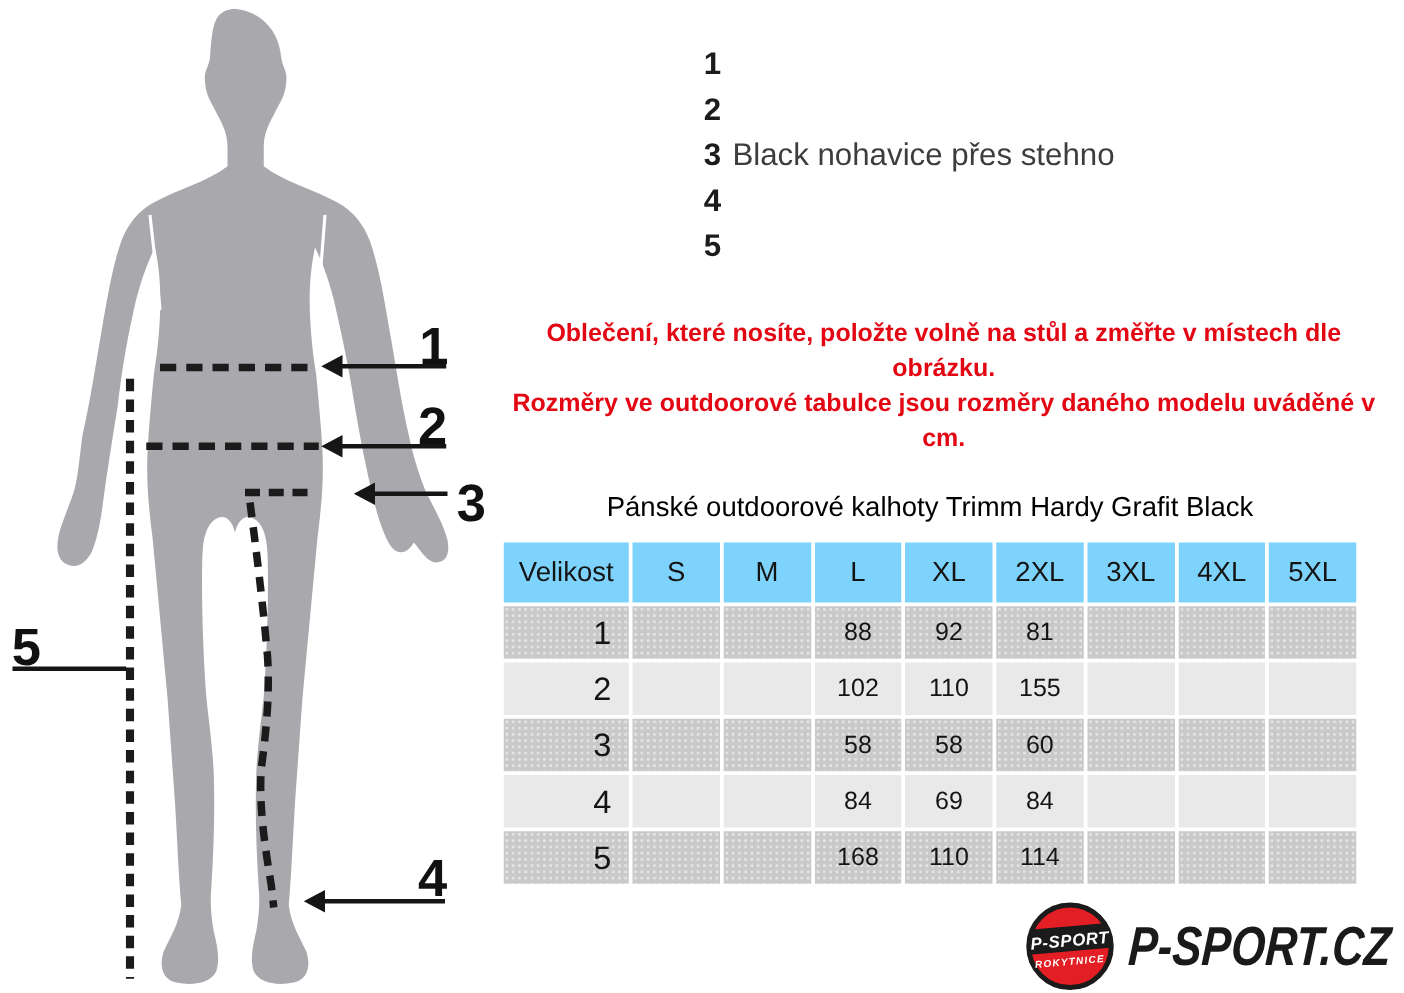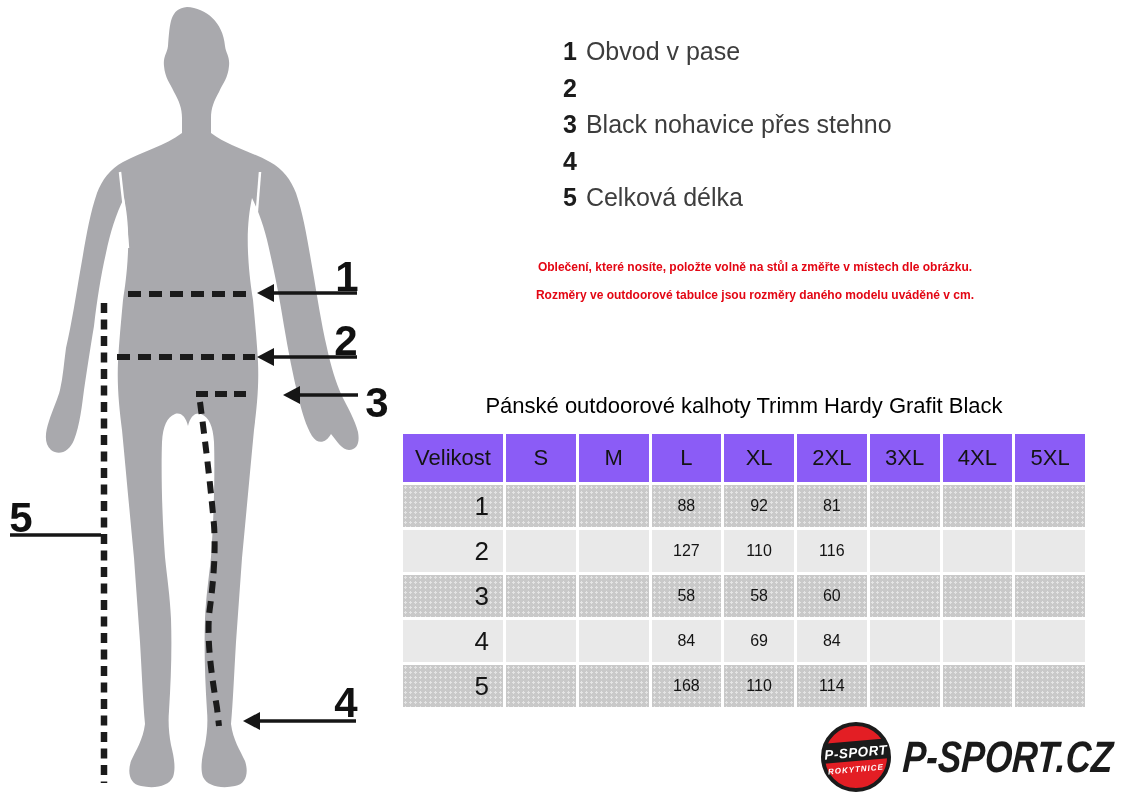--- a/index.html
+++ b/index.html
@@ -9,35 +9,35 @@
   
   #figure-svg{position:absolute;left:0;top:0;}
 
   
   .legend{position:absolute;left:563px;top:33px;font-size:25px;line-height:36.5px;color:#3d3d3d;}
   .legend-line{display:flex;gap:9px;white-space:nowrap;}
   .lnum{font-weight:bold;color:#1c1c1c;}
 
   
   .warning{position:absolute;left:400px;top:253px;width:710px;text-align:center;
-           font-size:12px;font-weight:bold;line-height:28px;}
+           font-size:20px;font-weight:bold;line-height:28px;}
 
   
   .tbl-title{position:absolute;left:400px;top:393px;width:688px;text-align:center;
              font-size:22px;color:#000;}
 
   
   table.size-table{position:absolute;left:400px;top:431px;width:688px;
                    border-collapse:separate;border-spacing:3px;table-layout:fixed;color:#141414;}
   table.size-table col.c-label{width:100px;}
-  table.size-table thead th{background:#8b5cf6;height:46px;font-size:22px;font-weight:normal;
+  table.size-table thead th{background:#7dd3fc;height:46px;font-size:22px;font-weight:normal;
                             text-align:center;}
   table.size-table tbody th,table.size-table tbody td{height:40px;}
   table.size-table tbody th.rlabel{text-align:right;padding-right:14px;font-size:26px;font-weight:normal;}
-  table.size-table tbody td{text-align:center;font-size:16px;}
+  table.size-table tbody td{text-align:center;font-size:20px;}
   table.size-table tbody tr:nth-child(odd) th,
   table.size-table tbody tr:nth-child(odd) td{
       background-color:#c9c9c9;
       background-image:radial-gradient(circle,rgba(255,255,255,.5) 1px,transparent 1.2px);
       background-size:5px 5px;}
   table.size-table tbody tr:nth-child(even) th,
   table.size-table tbody tr:nth-child(even) td{background:#e9e9e9;}
 
   
   #logo{position:absolute;left:812px;top:706px;}
@@ -116,35 +116,33 @@
       <text x="346" y="355">2</text>
       <text x="377" y="417">3</text>
       <text x="346" y="717">4</text>
       <text x="21" y="532">5</text>
     </g>
   </svg>
 
   <div class="legend">
       <div class="legend-line">
         <span class="lnum">1</span>
-        <span>Obvod v pase</span>
       </div>
       <div class="legend-line">
         <span class="lnum">2</span>
       </div>
       <div class="legend-line">
         <span class="lnum">3</span>
         <span>Black nohavice přes stehno</span>
       </div>
       <div class="legend-line">
         <span class="lnum">4</span>
       </div>
       <div class="legend-line">
         <span class="lnum">5</span>
-        <span>Celková délka</span>
       </div>
     </div>
 
   <div class="warning" style="color: rgb(227, 6, 19);">
     <div>Oblečení, které nosíte, položte volně na stůl a změřte v místech dle obrázku.</div>
     <div>Rozměry ve outdoorové tabulce jsou rozměry daného modelu uváděné v cm.</div>
   </div>
 
   <div class="tbl-title">Pánské outdoorové kalhoty Trimm Hardy Grafit Black</div>
 
@@ -182,23 +180,23 @@
           <td>92</td>
           <td>81</td>
           <td></td>
           <td></td>
           <td></td>
         </tr>
         <tr>
           <th class="rlabel">2</th>
           <td></td>
           <td></td>
-          <td>127</td>
+          <td>102</td>
           <td>110</td>
-          <td>116</td>
+          <td>155</td>
           <td></td>
           <td></td>
           <td></td>
         </tr>
         <tr>
           <th class="rlabel">3</th>
           <td></td>
           <td></td>
           <td>58</td>
           <td>58</td>

